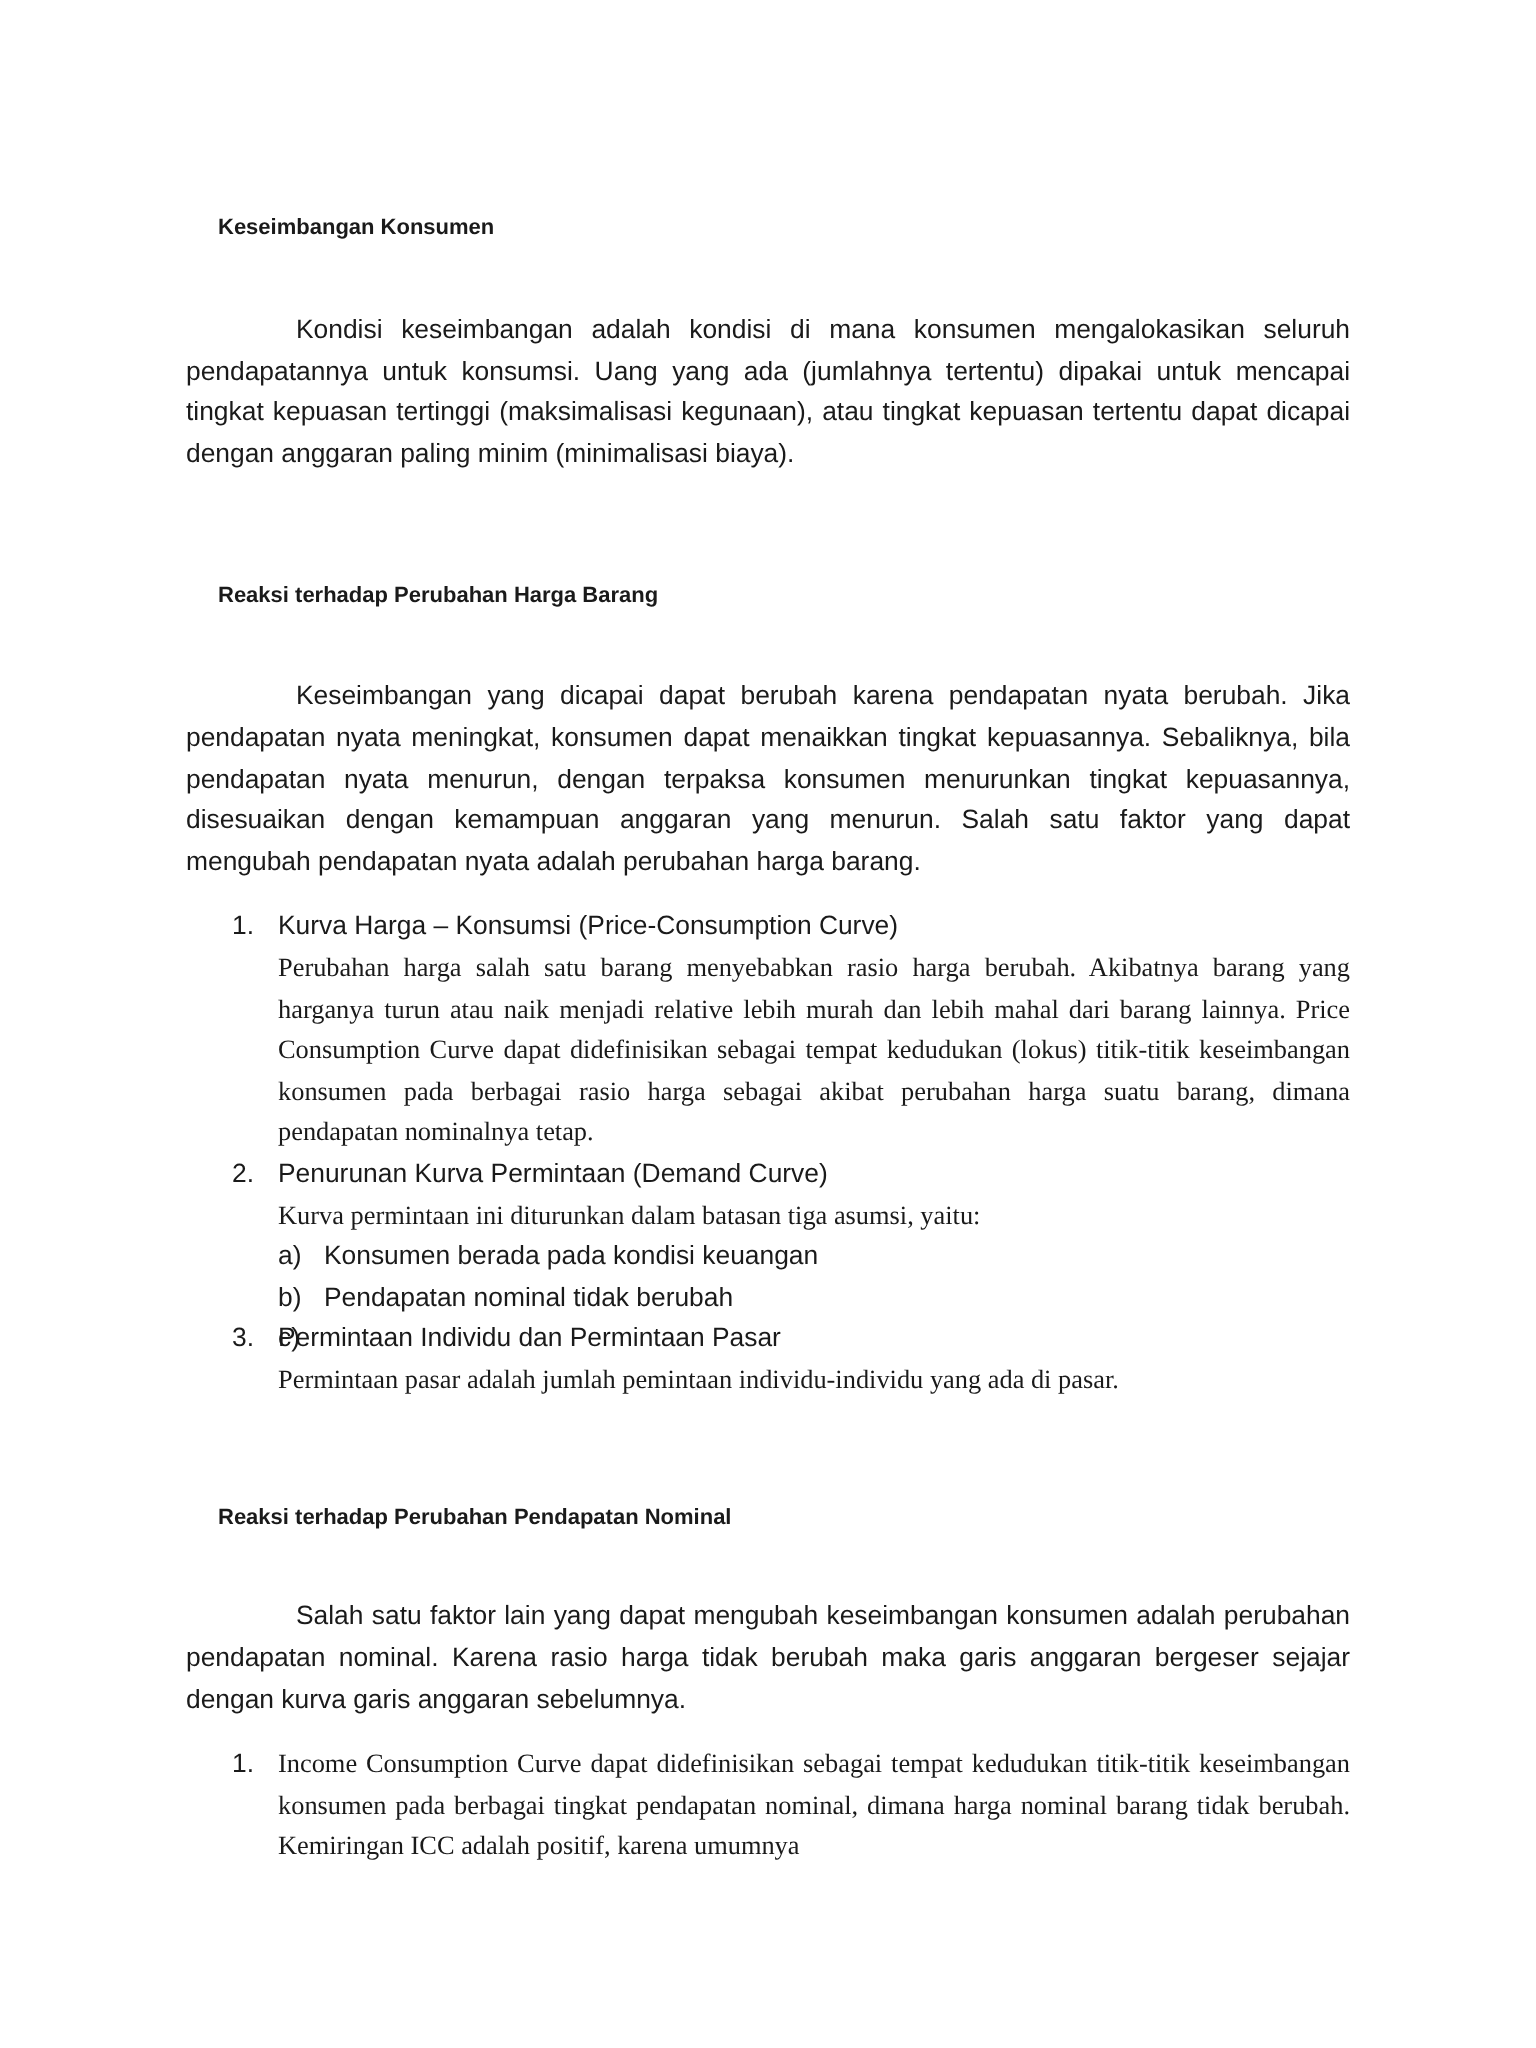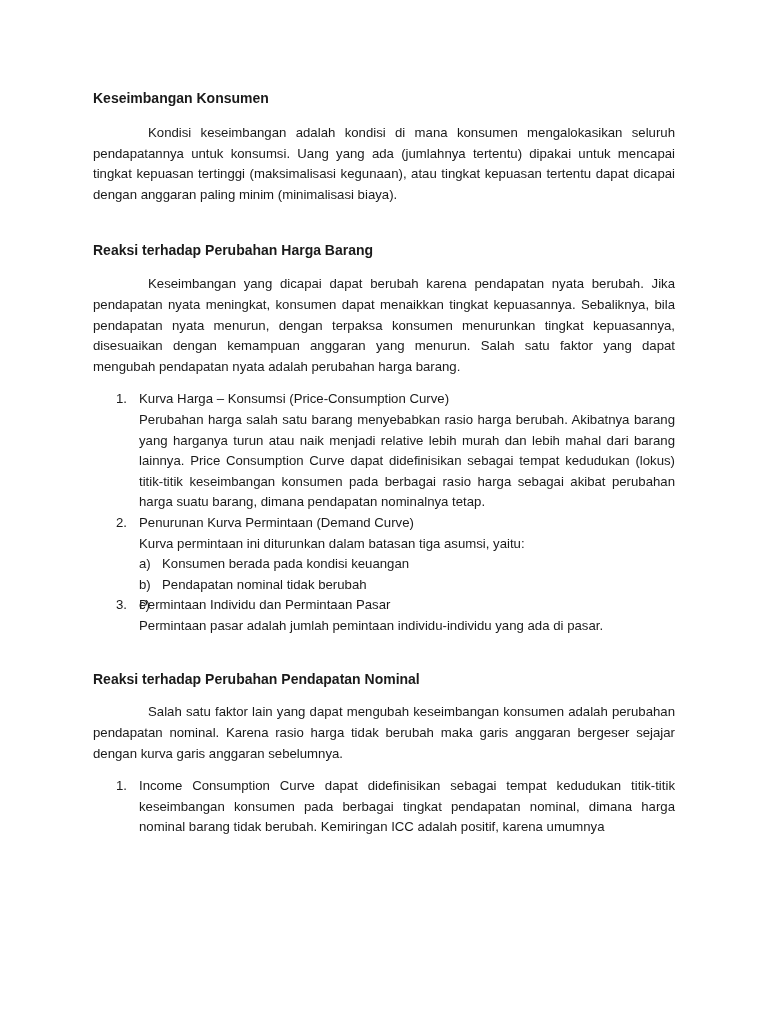--- a/index.html
+++ b/index.html
@@ -3,31 +3,31 @@
 <meta charset="utf-8">
 <style>
   html, body { margin: 0; padding: 0; background: #ffffff; }
   body {
     width: 768px; height: 1024px; overflow: hidden; position: relative;
     font-family: "Liberation Sans", "DejaVu Sans", sans-serif;
     color: #1a1a1a;
   }
   .page { position: absolute; left: 93px; top: 88px; width: 582px; }
   .heading {
-    font-weight: bold; font-size: 14px; line-height: 20px; margin: 0;
+    font-weight: bold; font-size: 11px; line-height: 20px; margin: 16px;
   }
   .para {
     font-size: 13.2px; line-height: 20.6px; text-align: justify;
     margin: 0; text-indent: 55px;
   }
   .list { margin: 0; padding: 0; list-style: none; }
   .list-item { position: relative; padding-left: 46px; font-size: 13.2px; line-height: 20.6px; }
   .list-num { position: absolute; left: 23px; top: 0; }
   .item-title { display: block; }
-  .item-body { display: block; text-align: justify; }
+  .item-body { display: block; text-align: justify; font-family: Liberation Serif, serif; }
   .sub-list { margin: 0; padding: 0; list-style: none; }
   .sub-item { position: relative; padding-left: 23px; }
   .sub-letter { position: absolute; left: 0; top: 0; }
 </style>
 </head>
 <body>
 
 <div class="page">
 
   <h3 class="heading">Keseimbangan Konsumen</h3>

